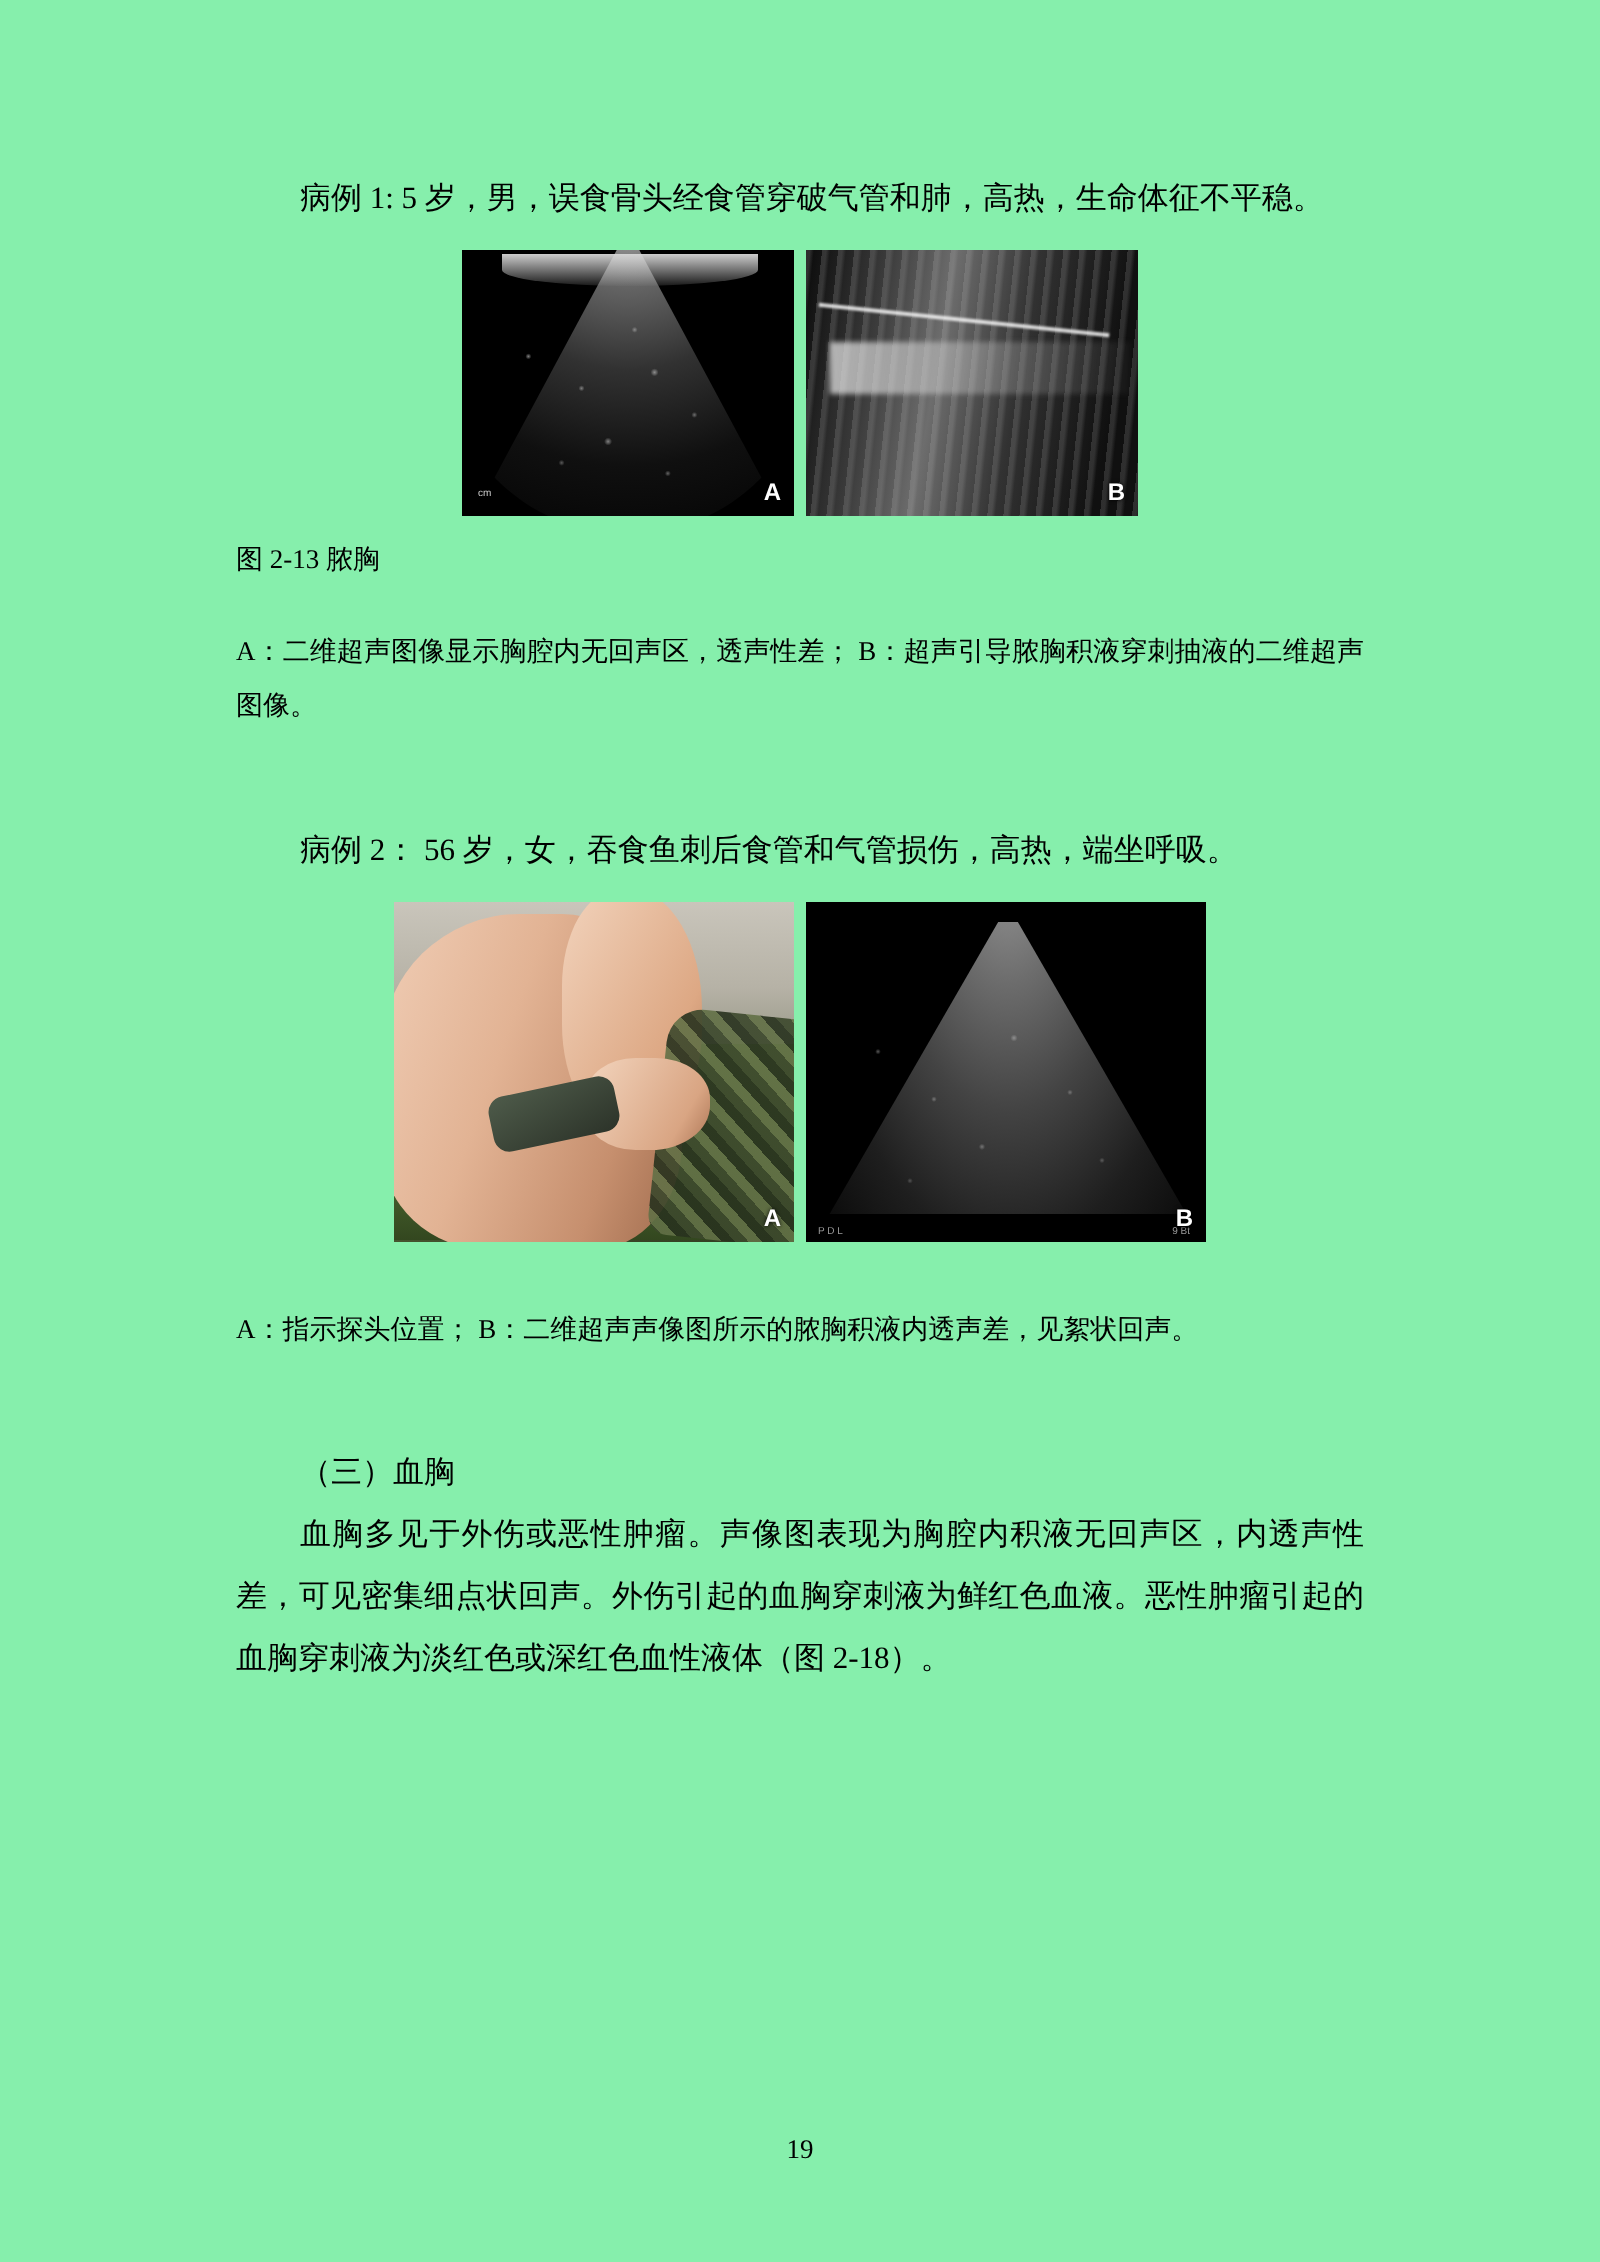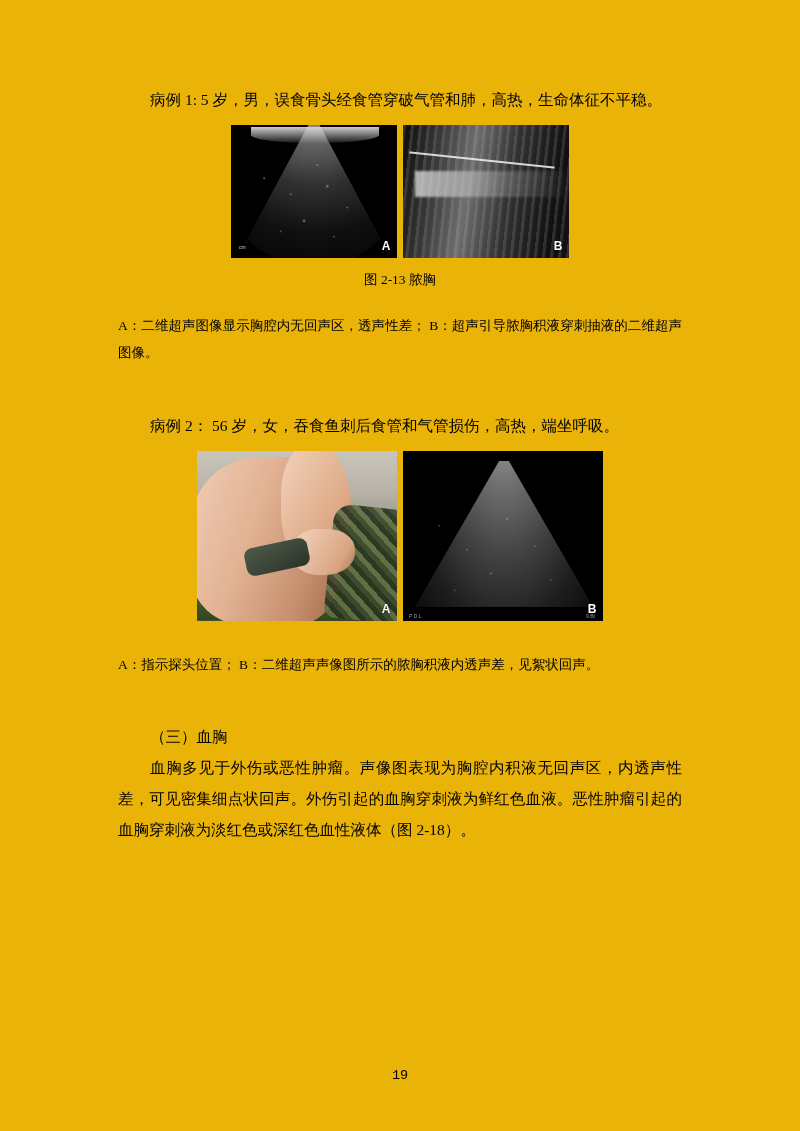--- a/index.html
+++ b/index.html
@@ -7,21 +7,21 @@
     padding: 0;
     background: #b0b0b0;
   }
   body {
     font-family: "Liberation Serif", "DejaVu Serif", serif;
   }
   .page {
     position: relative;
     width: 800px;
     height: 1131px;
-    background: #eab308;
+    background: #86efac;
     margin: 0 auto;
     overflow: hidden;
   }
   .content {
     position: absolute;
     left: 118px;
     top: 84px;
     width: 564px;
   }
   .para {
@@ -30,21 +30,20 @@
     color: #000000;
     text-align: justify;
     margin: 0;
   }
   .para.indent {
     text-indent: 32px;
   }
   .fig-caption {
     font-size: 13.5px;
     line-height: 24px;
-    text-align: center;
     color: #000;
     margin: 0;
   }
   .fig-note {
     font-size: 13.5px;
     line-height: 27px;
     color: #000;
     text-align: justify;
     margin-top: 10px;
   }
@@ -240,21 +239,21 @@
     font-size: 5px;
     font-family: "Liberation Sans", sans-serif;
   }
   .pagenum {
     position: absolute;
     left: 0; right: 0;
     bottom: 48px;
     text-align: center;
     font-size: 13.5px;
     color: #000;
-    font-family: Liberation Mono, monospace;
+    font-family: Liberation Serif, serif;
   }
   .spacer-lg { height: 30px; }
   .spacer-sm { height: 10px; }
 </style>
 </head>
 <body>
 
 <div class="page">
   <div class="content">
 

